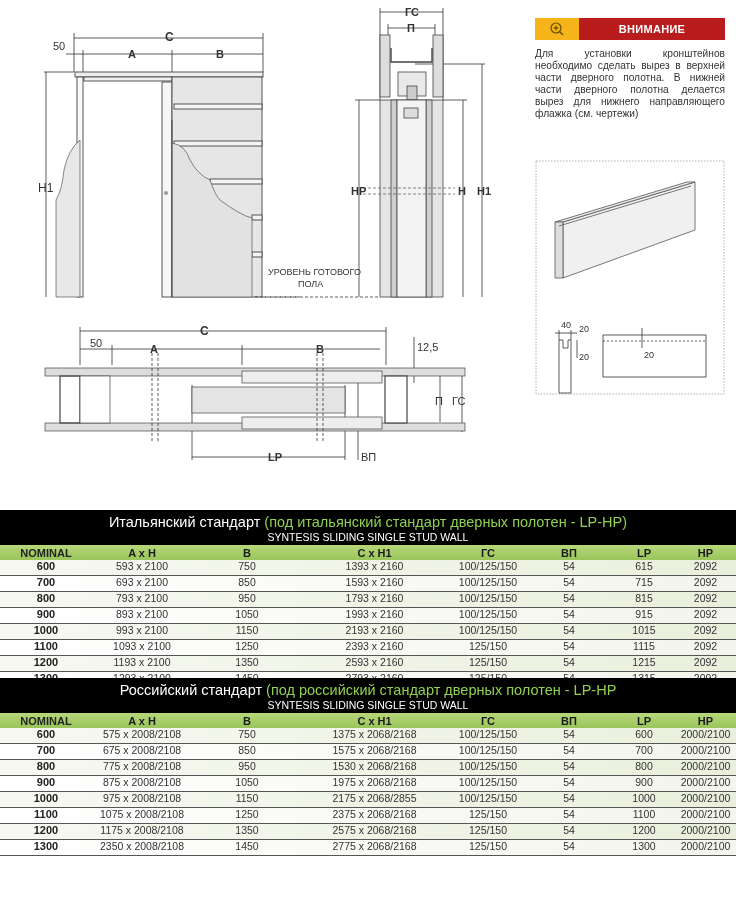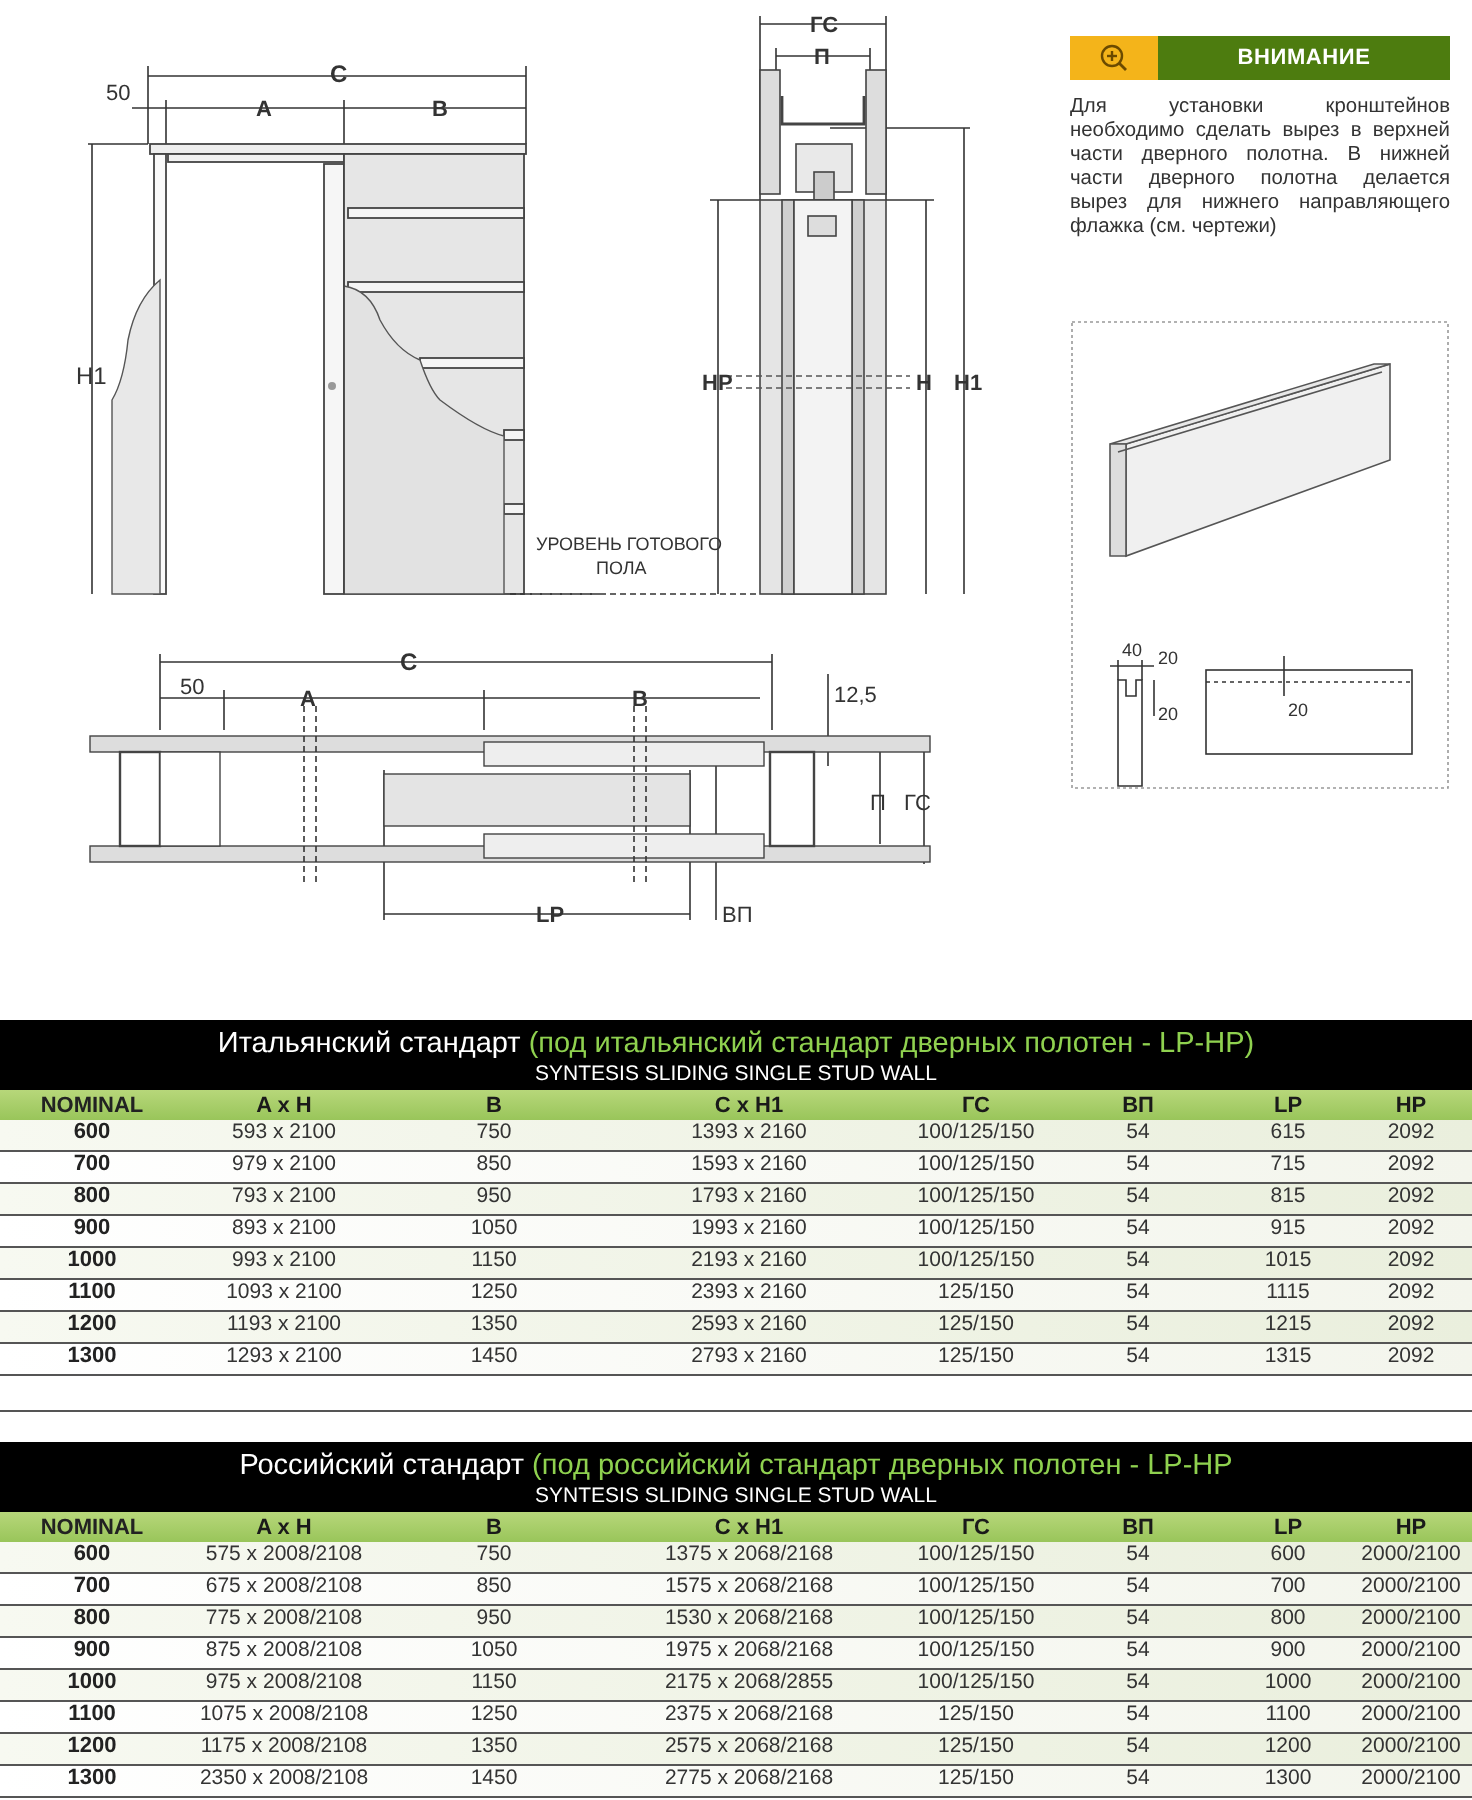--- a/index.html
+++ b/index.html
@@ -5,21 +5,21 @@
   * { box-sizing: border-box; margin: 0; padding: 0; }
   html, body { width: 736px; height: 900px; background: #ffffff; overflow: hidden; }
   body { font-family: "Liberation Sans", "DejaVu Sans", sans-serif; color: #222; position: relative; }
   .abs { position: absolute; }
   svg text { font-family: "Liberation Sans", "DejaVu Sans", sans-serif; fill: #333; }
 
   
   #attention { left: 535px; top: 18px; width: 190px; }
   #attn-head { display: flex; height: 22px; }
   #attn-icon-box { width: 44px; background: #f4b41a; display: flex; align-items: center; justify-content: center; }
-  #attn-title { flex: 1; background: #4d7c0f; color: #fff; font-weight: bold; font-size: 11px; display: flex; align-items: center; justify-content: center; letter-spacing: 0.3px; }
+  #attn-title { flex: 1; background: #b91c1c; color: #fff; font-weight: bold; font-size: 11px; display: flex; align-items: center; justify-content: center; letter-spacing: 0.3px; }
   #attn-text { margin-top: 8px; font-size: 10.2px; line-height: 12px; color: #333; text-align: justify; }
 
   
   .tbl { position: absolute; left: 0; width: 736px; }
   .tbl-head { background: #000; color: #fff; text-align: center; }
   .tbl-title { font-size: 14.5px; line-height: 18px; padding-top: 3px; }
   .tbl-title .hl { color: #8fd14f; }
   .tbl-sub { font-size: 10.5px; font-weight: normal; line-height: 12px; padding-bottom: 2px; }
   .hdr-row { display: flex; height: 15px; background: linear-gradient(#b7d77a, #99c55a); font-weight: bold; font-size: 11px; color: #1a1a1a; align-items: center; }
   .row { display: flex; height: 16px; align-items: flex-start; font-size: 10.5px; color: #333; border-bottom: 1px solid #555; background: linear-gradient(90deg,#ffffff 0%, #f3f5ec 100%); }
@@ -229,21 +229,21 @@
         <div class="c c1">593 x 2100</div>
         <div class="c c2">750</div>
         <div class="c c3">1393 x 2160</div>
         <div class="c c4">100/125/150</div>
         <div class="c c5">54</div>
         <div class="c c6">615</div>
         <div class="c c7">2092</div>
       </div>
       <div class="row">
         <div class="c c0">700</div>
-        <div class="c c1">979 x 2100</div>
+        <div class="c c1">693 x 2100</div>
         <div class="c c2">850</div>
         <div class="c c3">1593 x 2160</div>
         <div class="c c4">100/125/150</div>
         <div class="c c5">54</div>
         <div class="c c6">715</div>
         <div class="c c7">2092</div>
       </div>
       <div class="row">
         <div class="c c0">800</div>
         <div class="c c1">793 x 2100</div>
@@ -301,21 +301,21 @@
         <div class="c c3">2793 x 2160</div>
         <div class="c c4">125/150</div>
         <div class="c c5">54</div>
         <div class="c c6">1315</div>
         <div class="c c7">2092</div>
       </div>
     </div>
   <div class="spacer-line"></div>
 </div>
 
-<div class="tbl" style="top:721px">
+<div class="tbl" style="top:678px">
   <div class="tbl-head">
     <div class="tbl-title"><span>Российский стандарт </span><span class="hl">(под российский стандарт дверных полотен - LP-HP</span></div>
     <div class="tbl-sub">SYNTESIS SLIDING SINGLE STUD WALL</div>
   </div>
   <div class="hdr-row">
     <div class="c c0">NOMINAL</div>
     <div class="c c1">A x H</div>
     <div class="c c2">B</div>
     <div class="c c3">C x H1</div>
     <div class="c c4">ГС</div>

